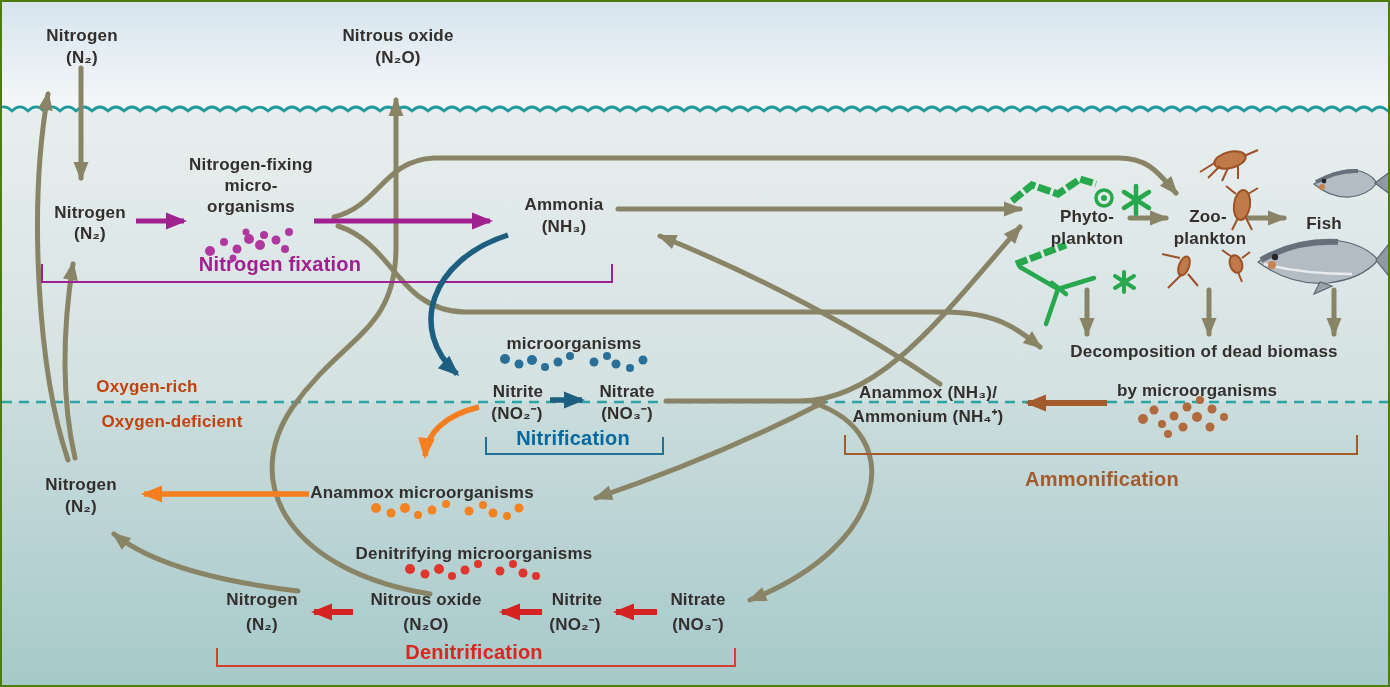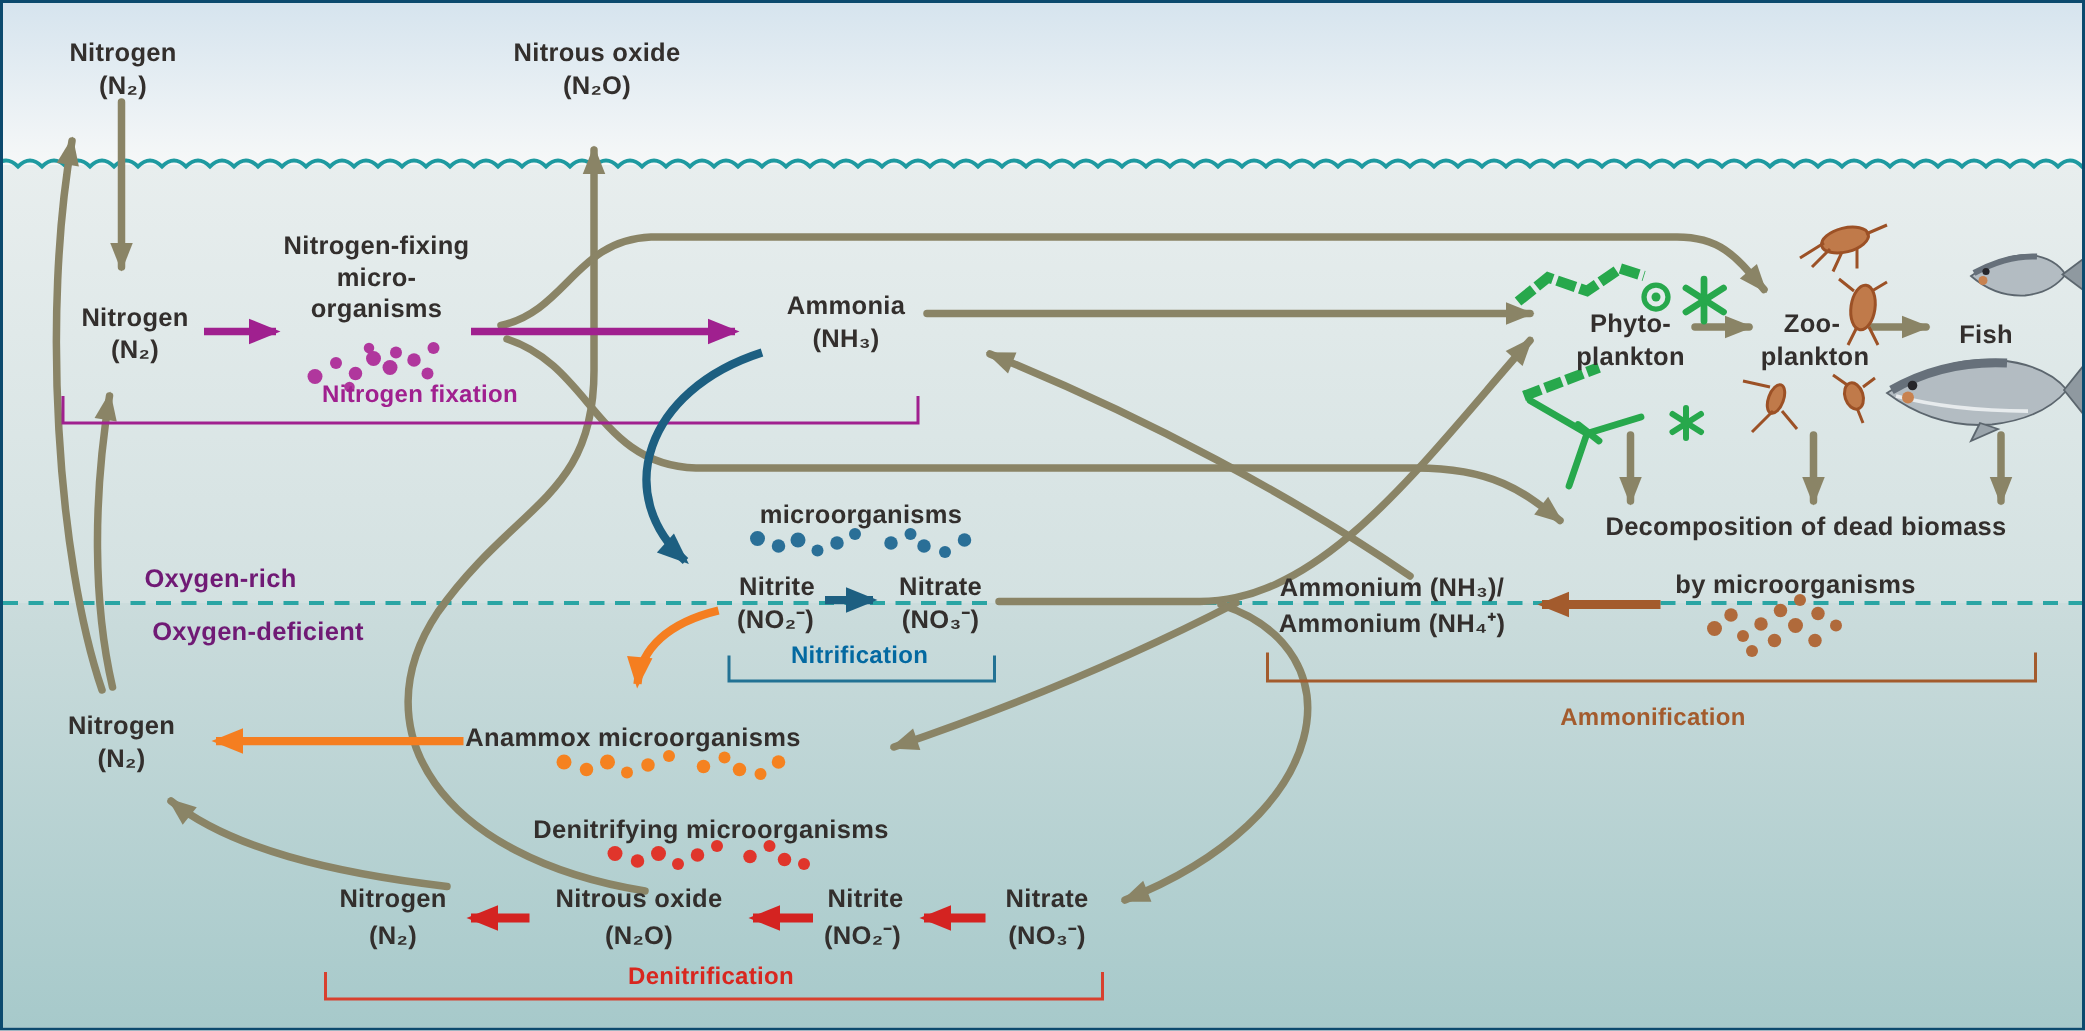--- a/index.html
+++ b/index.html
@@ -1,26 +1,26 @@
 <!DOCTYPE html>
 <html><head>
 <meta charset="utf-8">
 <style>
   html,body{margin:0;padding:0;background:#cfd8dc;}
   #stage{position:relative;width:1390px;height:687px;overflow:hidden;
-         border:2px solid #0c4a6e;box-sizing:border-box;
+         border:2px solid #4d7c0f;box-sizing:border-box;
          font-family:"Liberation Sans",sans-serif;}
   #bg{position:absolute;left:0;top:0;}
   .lbl{position:absolute;transform:translate(-50%,-50%);
        font-weight:bold;font-size:17px;line-height:1;color:#332f2d;
        white-space:nowrap;letter-spacing:.2px;}
-  .sm{font-size:16px;}
+  .sm{font-size:20px;}
   .purple{color:#a0208f;}
   .blue{color:#0369a1;}
-  .teal{color:#701a75;}
+  .teal{color:#c2410c;}
   .red{color:#d8271f;}
   .brown{color:#a35b2d;margin-top:40px;}
 </style>
 </head>
 <body>
 
 <div id="stage">
 
 <svg id="bg" width="1390" height="687" viewBox="0 0 1390 687">
   <defs>
@@ -275,17 +275,17 @@
 
 <div class="lbl" style="left:1085px;top:214px">Phyto-</div>
 <div class="lbl" style="left:1085px;top:236px">plankton</div>
 <div class="lbl" style="left:1206px;top:214px">Zoo-</div>
 <div class="lbl" style="left:1208px;top:236px">plankton</div>
 <div class="lbl" style="left:1322px;top:221px">Fish</div>
 
 <div class="lbl" style="left:1202px;top:349px">Decomposition of dead biomass</div>
 <div class="lbl" style="left:1195px;top:388px">by microorganisms</div>
 
-<div class="lbl" style="left:926px;top:390px">Ammonium (NH₃)/</div>
+<div class="lbl" style="left:926px;top:390px">Anammox (NH₃)/</div>
 <div class="lbl" style="left:926px;top:414px">Ammonium (NH₄⁺)</div>
 <div class="lbl brown sm" style="left:1100px;top:437px">Ammonification</div>
 
 </div>
 
 </body></html>

